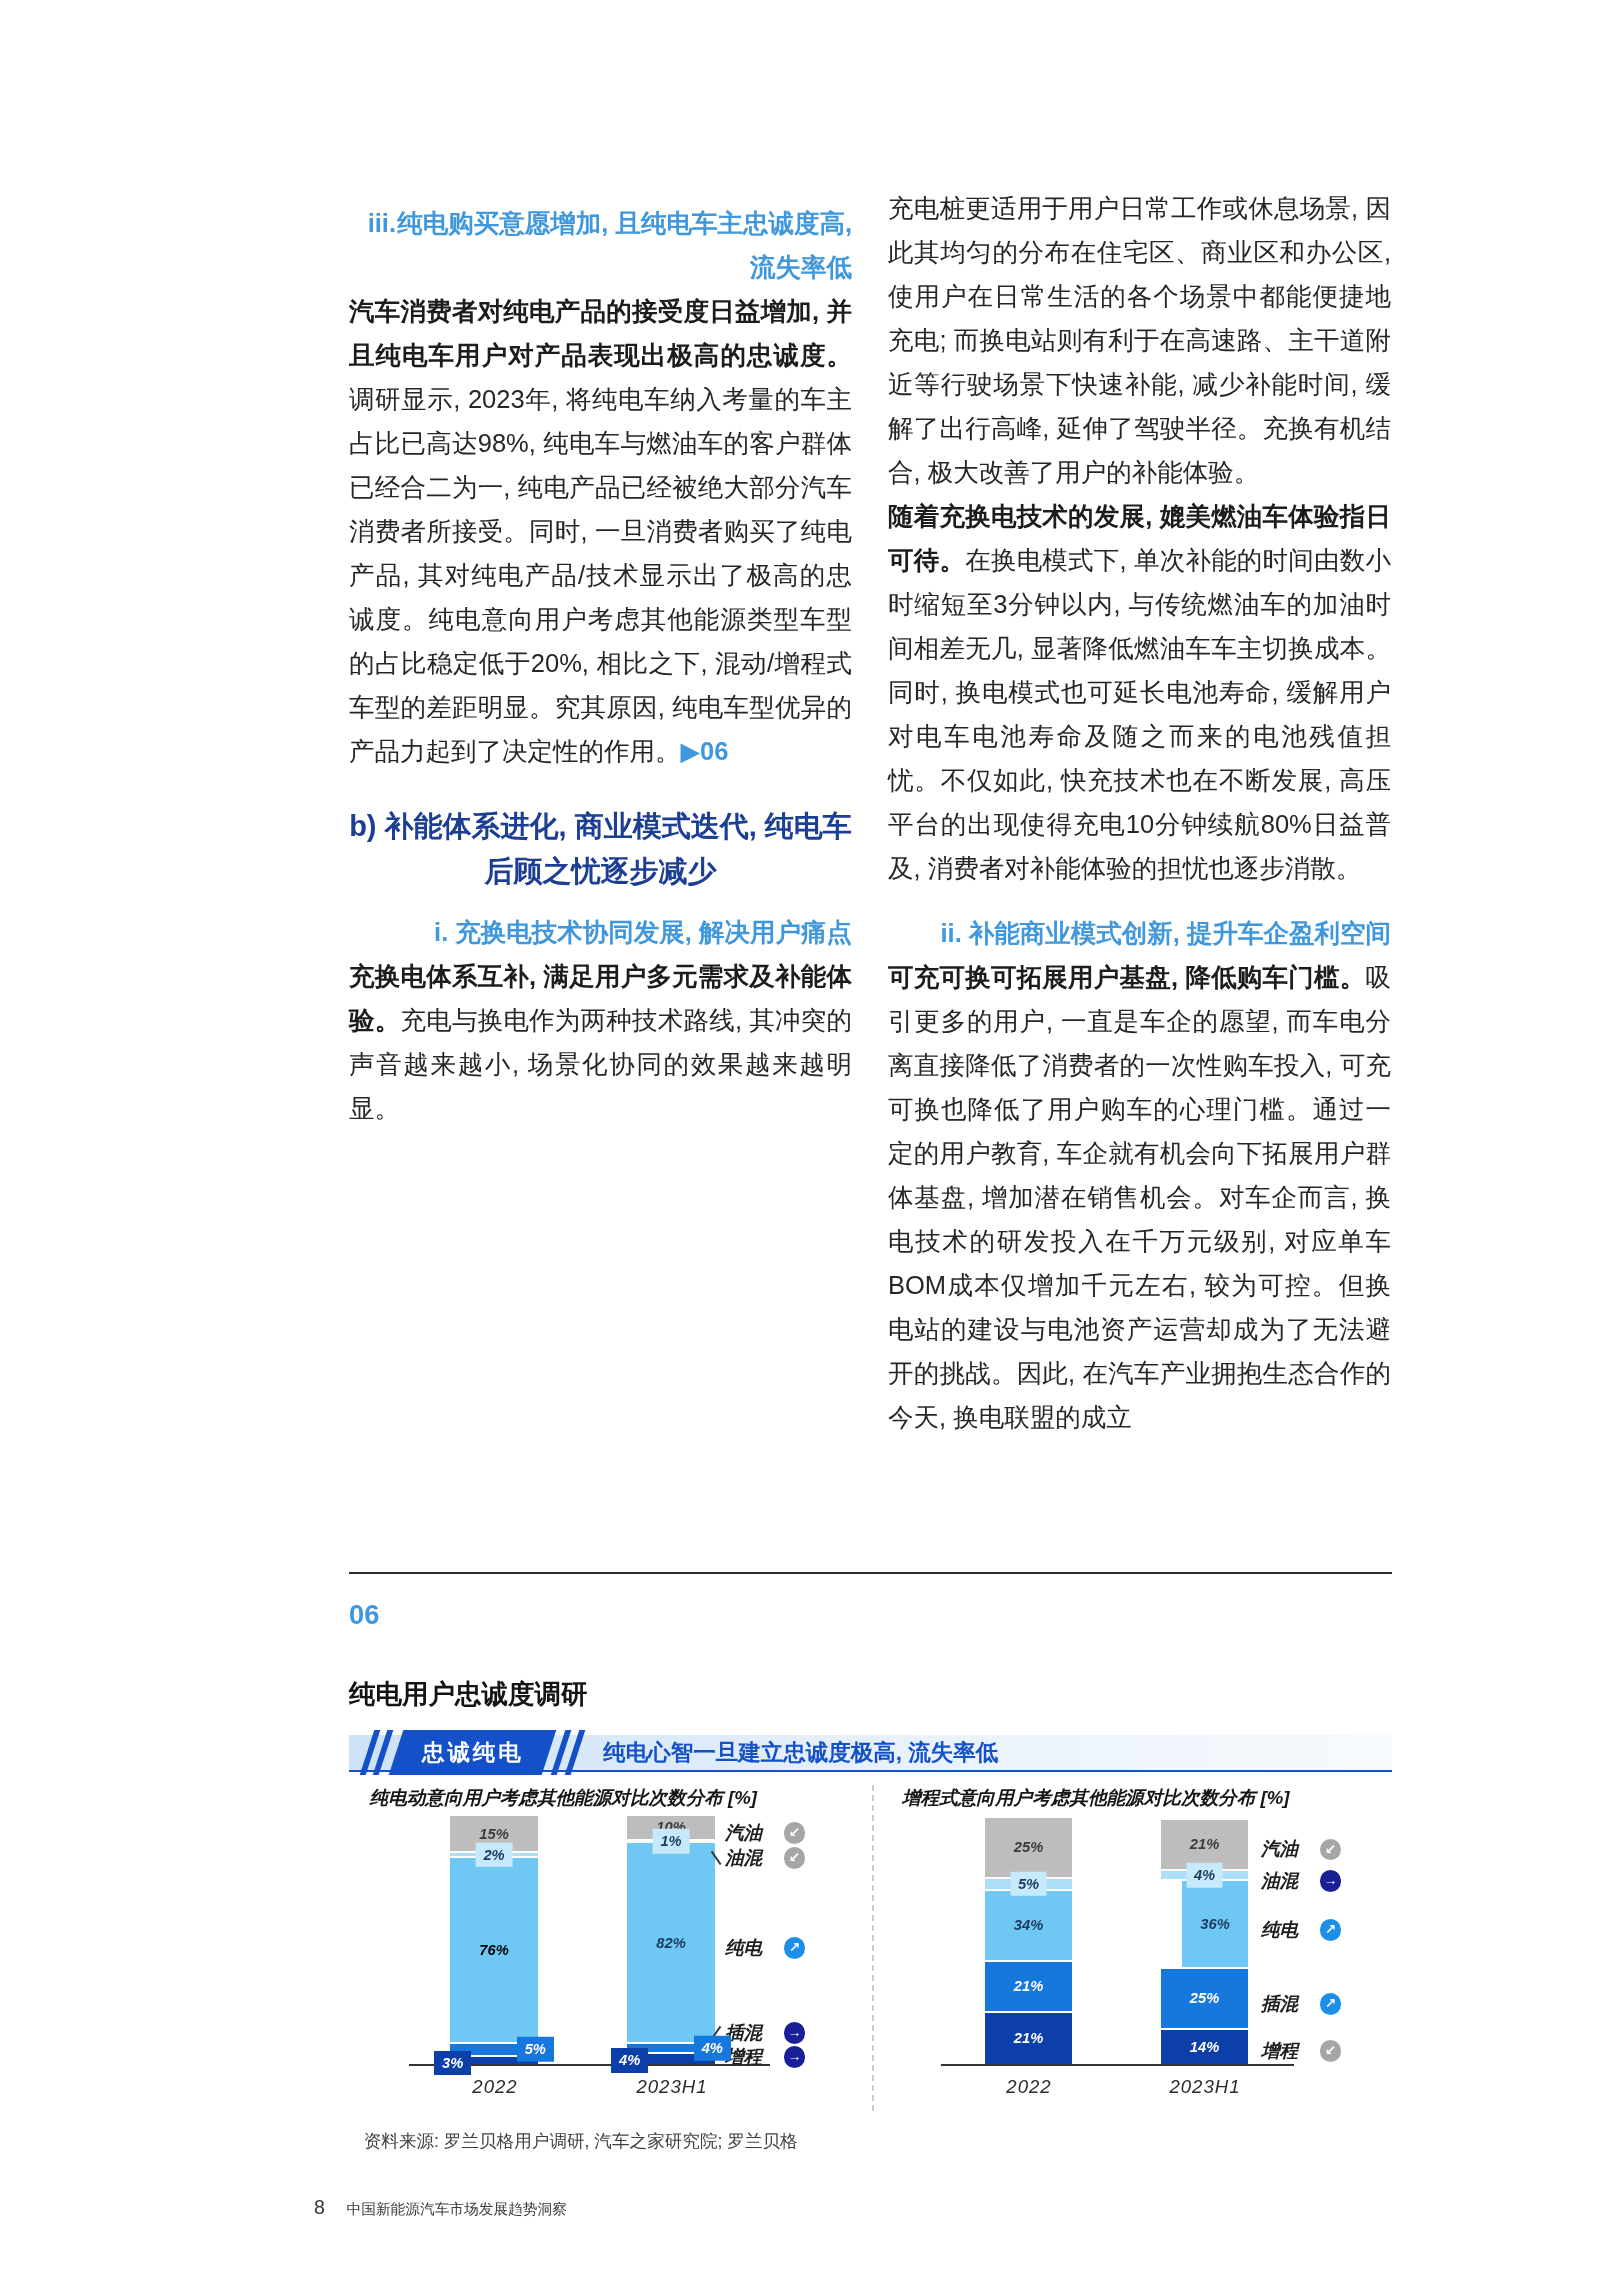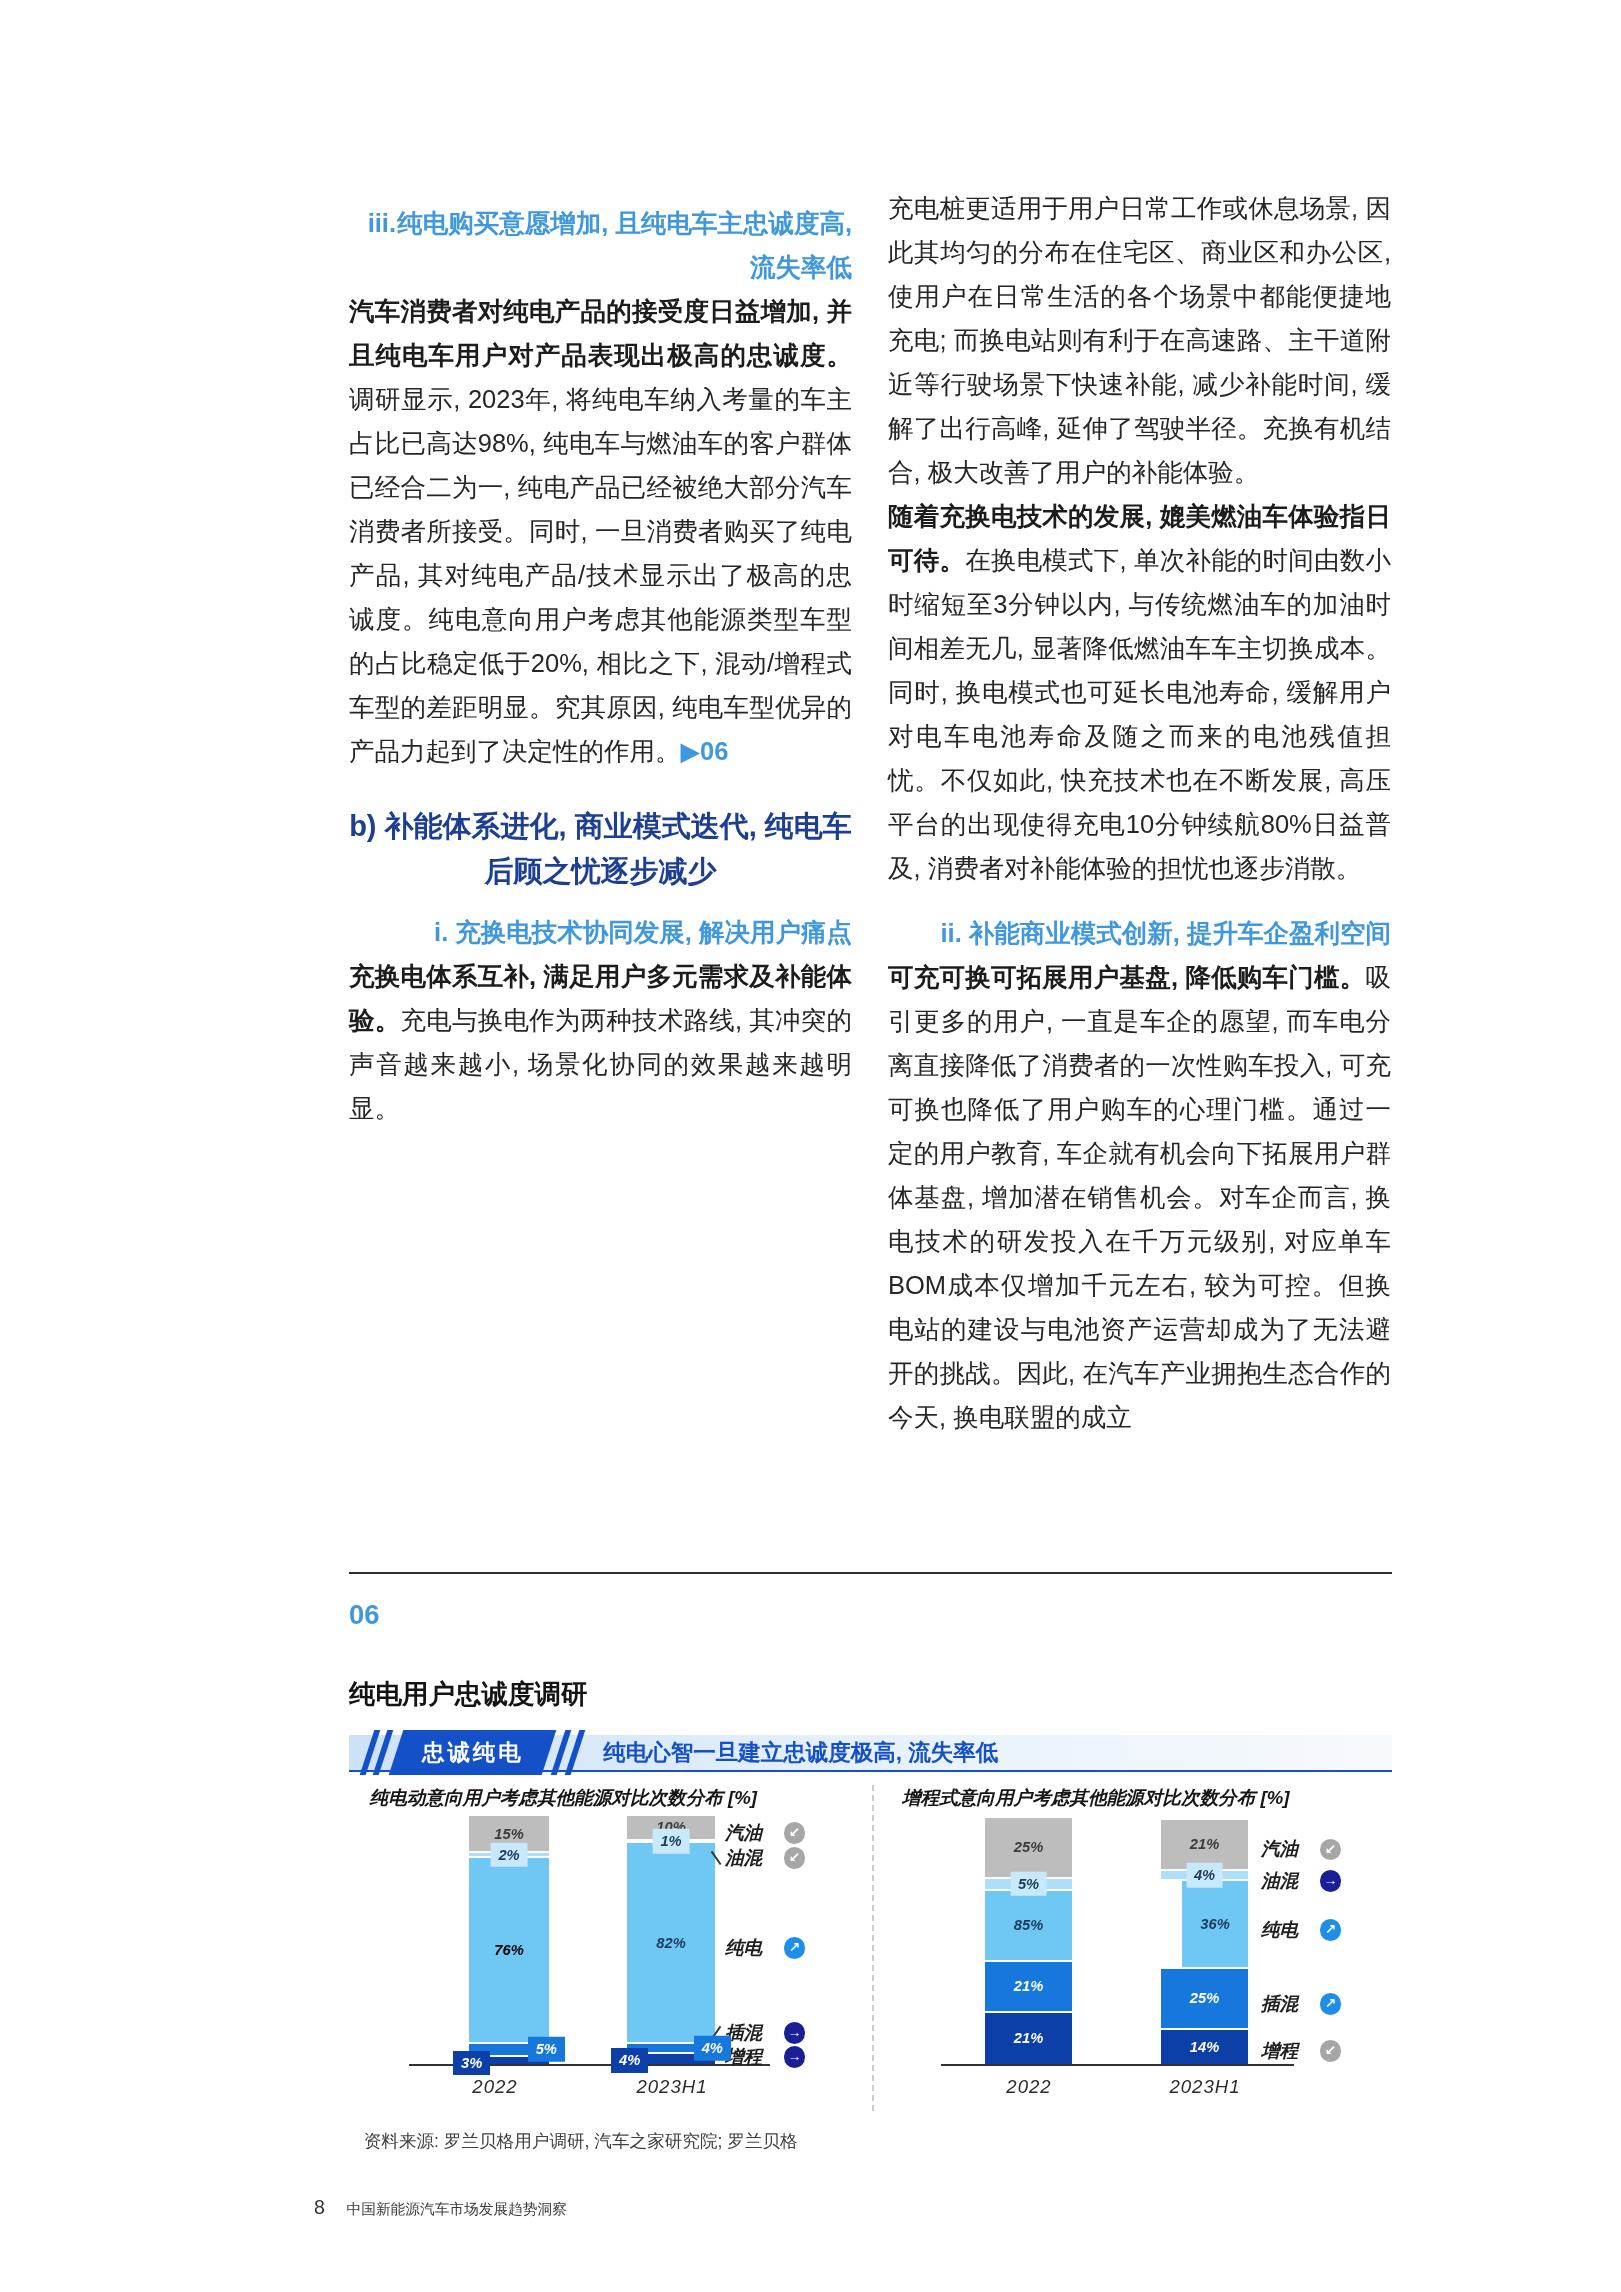--- a/index.html
+++ b/index.html
@@ -110,21 +110,21 @@
         </span>
       <span class="stripe"></span>
       <span class="stripe"></span>
       <span class="banner-text">纯电心智一旦建立忠诚度极高, 流失率低</span>
     </div>
     <div class="charts">
       <div class="chart-half left">
         <div class="chart-title">纯电动意向用户考虑其他能源对比次数分布 [%]</div>
         <div class="plot">
             <div class="baseline" style="left: 60px; width: 361px;"></div>
-            <div class="bar" style="left: 120px; width: 80px;">
+            <div class="bar" style="left: 101px; width: 88px;">
               <div class="seg" style="height: 37px; background: rgb(189, 189, 189);">
                 <div class="seg-label" style="color: rgb(60, 60, 60);">15%</div>
               </div>
               <div class="seg" style="height: 4.9px; background: rgb(174, 223, 249);">
                 <div class="chip chip-center" style="background: rgb(200, 233, 251); color: rgb(29, 58, 95);">2%</div>
               </div>
               <div class="seg" style="height: 186px; background: rgb(111, 199, 244);">
                 <div class="seg-label" style="color: #000000; text-align: right;">76%</div>
               </div>
               <div class="seg" style="height: 12.3px; background: rgb(22, 119, 221);">
@@ -183,21 +183,21 @@
         <div class="plot">
             <div class="baseline" style="left: 67px; width: 353px;"></div>
             <div class="bar" style="left: 111px; width: 87px;">
               <div class="seg" style="height: 61px; background: rgb(189, 189, 189);">
                 <div class="seg-label" style="color: rgb(60, 60, 60);">25%</div>
               </div>
               <div class="seg" style="height: 12.3px; background: rgb(174, 223, 249);">
                 <div class="chip chip-center" style="background: rgb(200, 233, 251); color: rgb(29, 58, 95);">5%</div>
               </div>
               <div class="seg" style="height: 71px; background: rgb(111, 199, 244);">
-                <div class="seg-label" style="color: rgb(29, 58, 95);">85%</div>
+                <div class="seg-label" style="color: rgb(29, 58, 95);">34%</div>
               </div>
               <div class="seg" style="height: 51px; background: rgb(22, 119, 221);">
                 <div class="seg-label" style="color: rgb(255, 255, 255);">21%</div>
               </div>
               <div class="seg" style="height: 51px; background: rgb(13, 63, 168);">
                 <div class="seg-label" style="color: rgb(255, 255, 255);">21%</div>
               </div>
             </div>
             <div class="xlabel" style="left: 96px;">2022</div>
             <div class="bar" style="left: 287px; width: 87px;">

